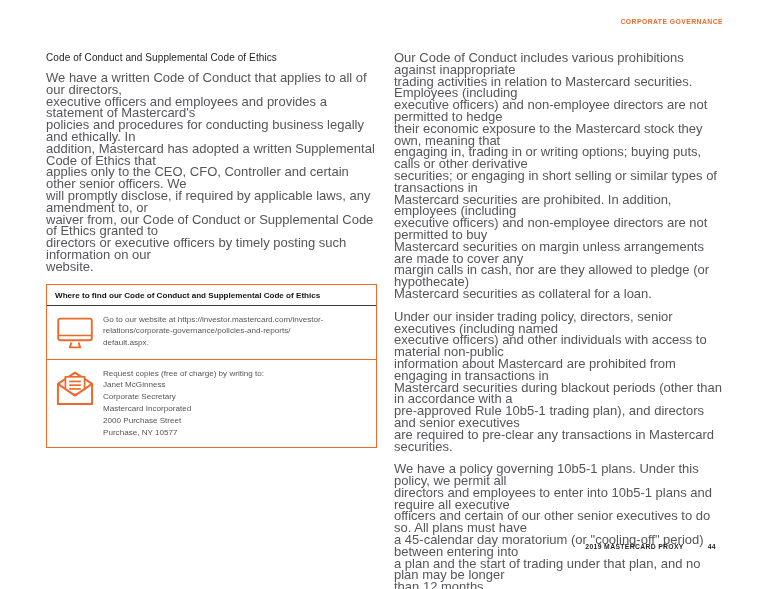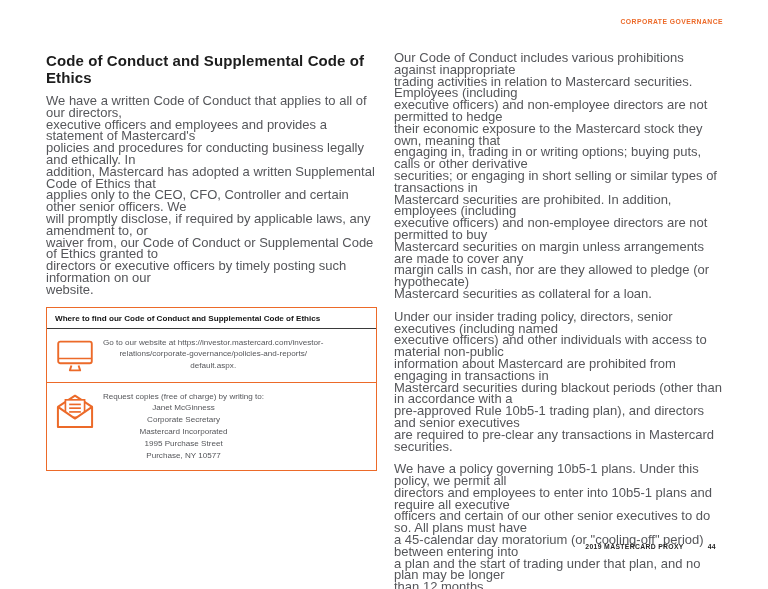--- a/index.html
+++ b/index.html
@@ -9,36 +9,36 @@
     color:#55565a;
   }
   .section-label {
     position:absolute; top:18px; right:45px;
     font-size:6.8px; font-weight:700; letter-spacing:.45px;
     color:var(--accent);
   }
   .content { position:absolute; top:52px; left:46px; display:flex; gap:17px; }
   .col { width:331px; }
   .heading {
-    font-size:15px; font-weight:700; color:#1d1d1d;
+    font-size:10px; font-weight:400; color:#1d1d1d;
     margin:0 0 9px; letter-spacing:.1px;
   }
   .body-text {
     font-size:13px; line-height:11.8px; color:#55565a;
     margin:0 0 11px; white-space:pre-line;
   }
   .info-box { border:1.2px solid var(--accent); margin-top:7px; }
   .info-box-title {
     font-size:8.1px; font-weight:700; color:#141414;
     padding:6px 8px 5px 8px; border-bottom:1px solid #3a3a3a;
   }
   .box-row { display:flex; align-items:flex-start; padding:8px 10px 9px 0; }
   .box-row.divided { border-top:1px solid var(--accent); }
   .icon-cell { flex:none; width:56px; display:flex; justify-content:center; padding-top:2px; color:var(--accent); }
-  .row-text { font-size:8.1px; line-height:11.8px; color:#55565a; white-space:pre-line;text-align:center; }
+  .row-text { font-size:8.1px; line-height:11.8px; color:#55565a; white-space:pre-line; }
   .page-footer {
     position:absolute; top:543px; right:52px;
     display:flex; align-items:baseline; gap:24px;
     font-size:6.8px; font-weight:700; letter-spacing:.35px; color:#1f1f1f;
   }
 </style>
 </head>
 <body>
 
 <div class="page">
@@ -84,21 +84,21 @@
               <line x1="17" y1="13.5" x2="31" y2="13.5" stroke-width="2"></line>
               <line x1="17" y1="18" x2="31" y2="18" stroke-width="2"></line>
               <line x1="17" y1="22.5" x2="31" y2="22.5" stroke-width="2"></line>
               <path d="M3.5 16.5 L24 30.5 L44.5 16.5 L44.5 40.5 L3.5 40.5 Z" fill="#ffffff" stroke-width="2.4" stroke-linejoin="round"></path>
             </svg>
           </div>
           <div class="row-text">Request copies (free of charge) by writing to:
 Janet McGinness
 Corporate Secretary
 Mastercard Incorporated
-1995 Purchase Street
+2000 Purchase Street
 Purchase, NY 10577</div>
         </div>
       </div>
     </div>
 
     <div class="col">
 
       <p class="body-text">Our Code of Conduct includes various prohibitions against inappropriate
 trading activities in relation to Mastercard securities. Employees (including
 executive officers) and non-employee directors are not permitted to hedge

